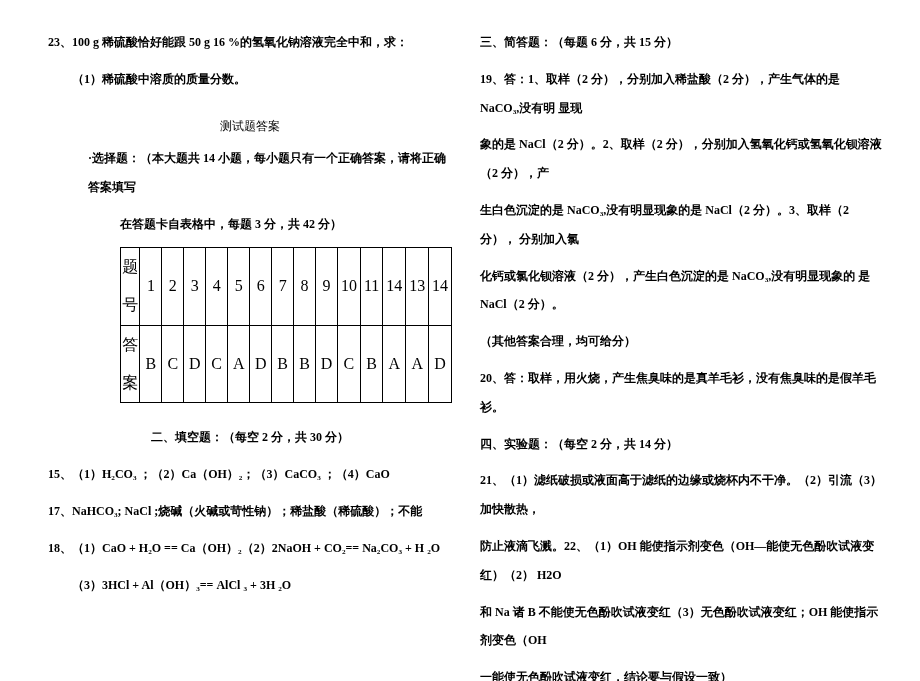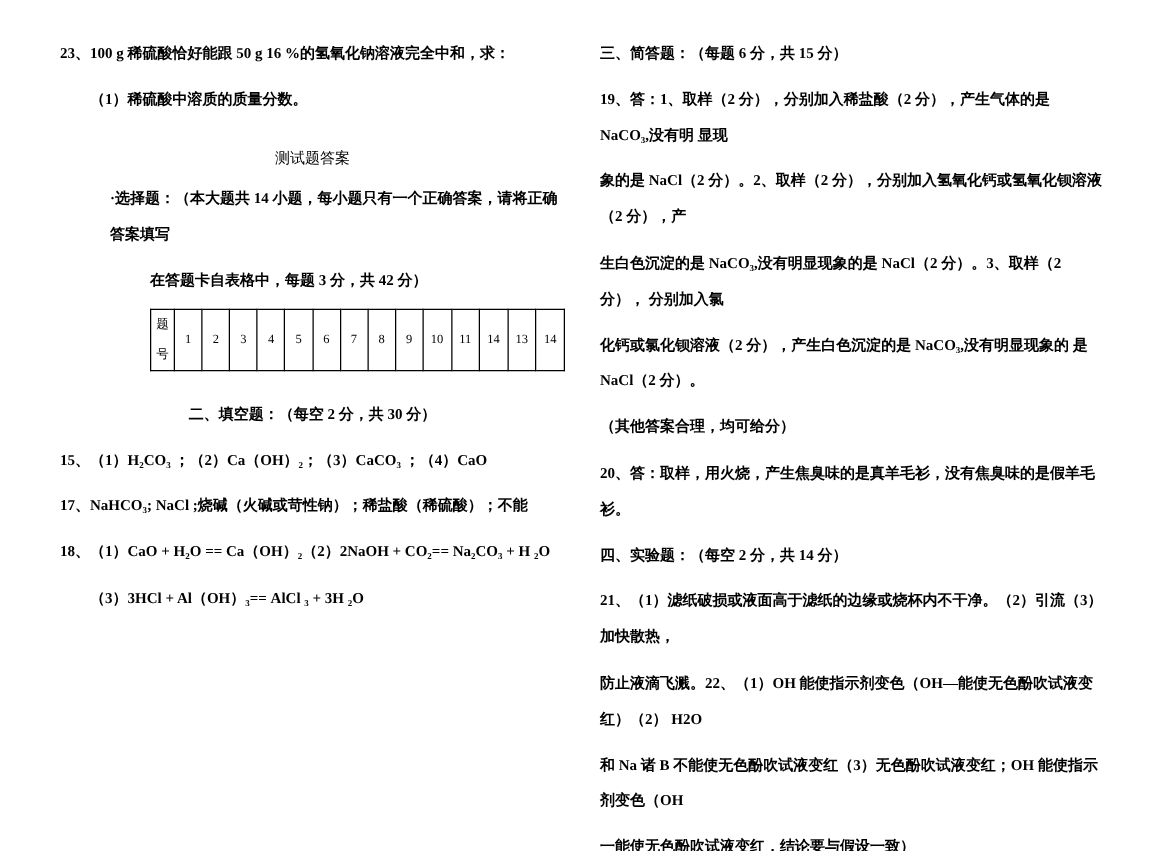--- a/index.html
+++ b/index.html
@@ -29,21 +29,21 @@
     .sub-inst2 { padding-left: 72px; }
     .table-wrap { padding-left: 72px; margin-top: 4px; margin-bottom: 8px; }
     table { border-collapse: collapse; }
     th, td {
       border: 1px solid #000;
       width: 24px;
       height: 36px;
       text-align: center;
       vertical-align: middle;
       font-weight: normal;
-      font-size: 10px;
+      font-size: 16px;
       padding: 0;
     }
     .row-label { width: 20px; }
     .section-lead { margin-top: 20px; text-align: center; }
   </style>
 </head>
 <body>
 
 <div class="col-left">
   <div class="para">23、100 g 稀硫酸恰好能跟 50 g 16 %的氢氧化钠溶液完全中和，求：</div>
@@ -66,20 +66,37 @@
         <td>6</td>
         <td>7</td>
         <td>8</td>
         <td>9</td>
         <td>10</td>
         <td>11</td>
         <td>14</td>
         <td>13</td>
         <td>14</td>
       </tr>
+      <tr>
+        <td class="row-label">答案</td>
+        <td>B</td>
+        <td>C</td>
+        <td>D</td>
+        <td>C</td>
+        <td>A</td>
+        <td>D</td>
+        <td>B</td>
+        <td>B</td>
+        <td>D</td>
+        <td>C</td>
+        <td>B</td>
+        <td>A</td>
+        <td>A</td>
+        <td>D</td>
+      </tr>
     </tbody>
       </table>
   </div>
 
   <div class="para section-lead">二、填空题：（每空 2 分，共 30 分）</div>
   <div class="para">15、（1）H₂CO₃ ；（2）Ca（OH）₂；（3）CaCO₃ ；（4）CaO</div>
   <div class="para">17、NaHCO₃; NaCl ;烧碱（火碱或苛性钠）；稀盐酸（稀硫酸）；不能</div>
   <div class="para">18、（1）CaO + H₂O == Ca（OH）₂（2）2NaOH + CO₂== Na₂CO₃ + H ₂O</div>
   <div class="para indent1">（3）3HCl + Al（OH）₃== AlCl ₃ + 3H ₂O</div>
 </div>

